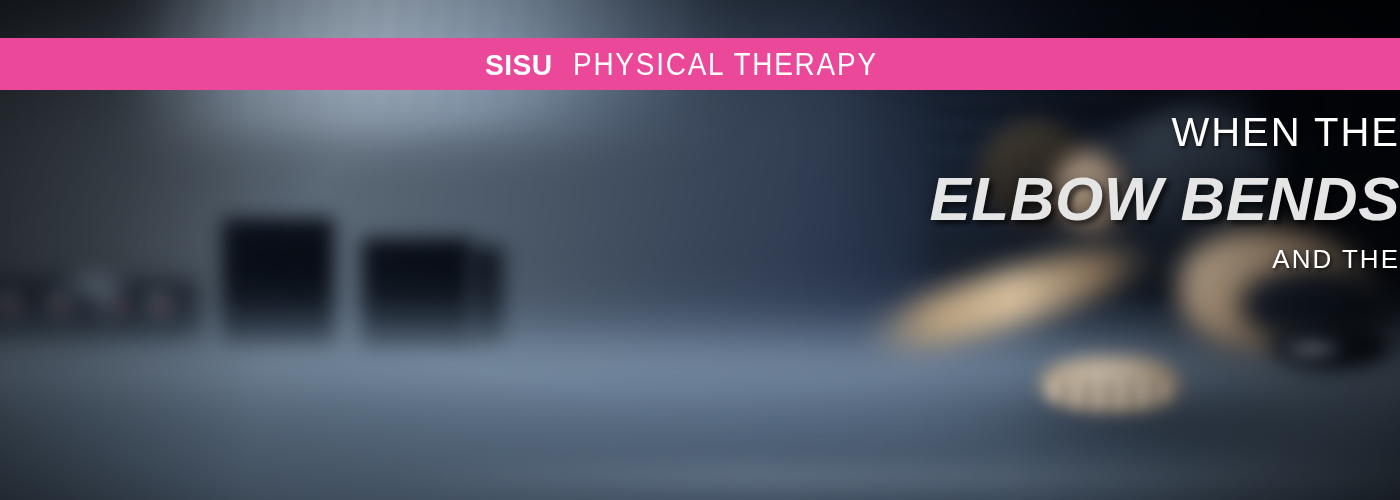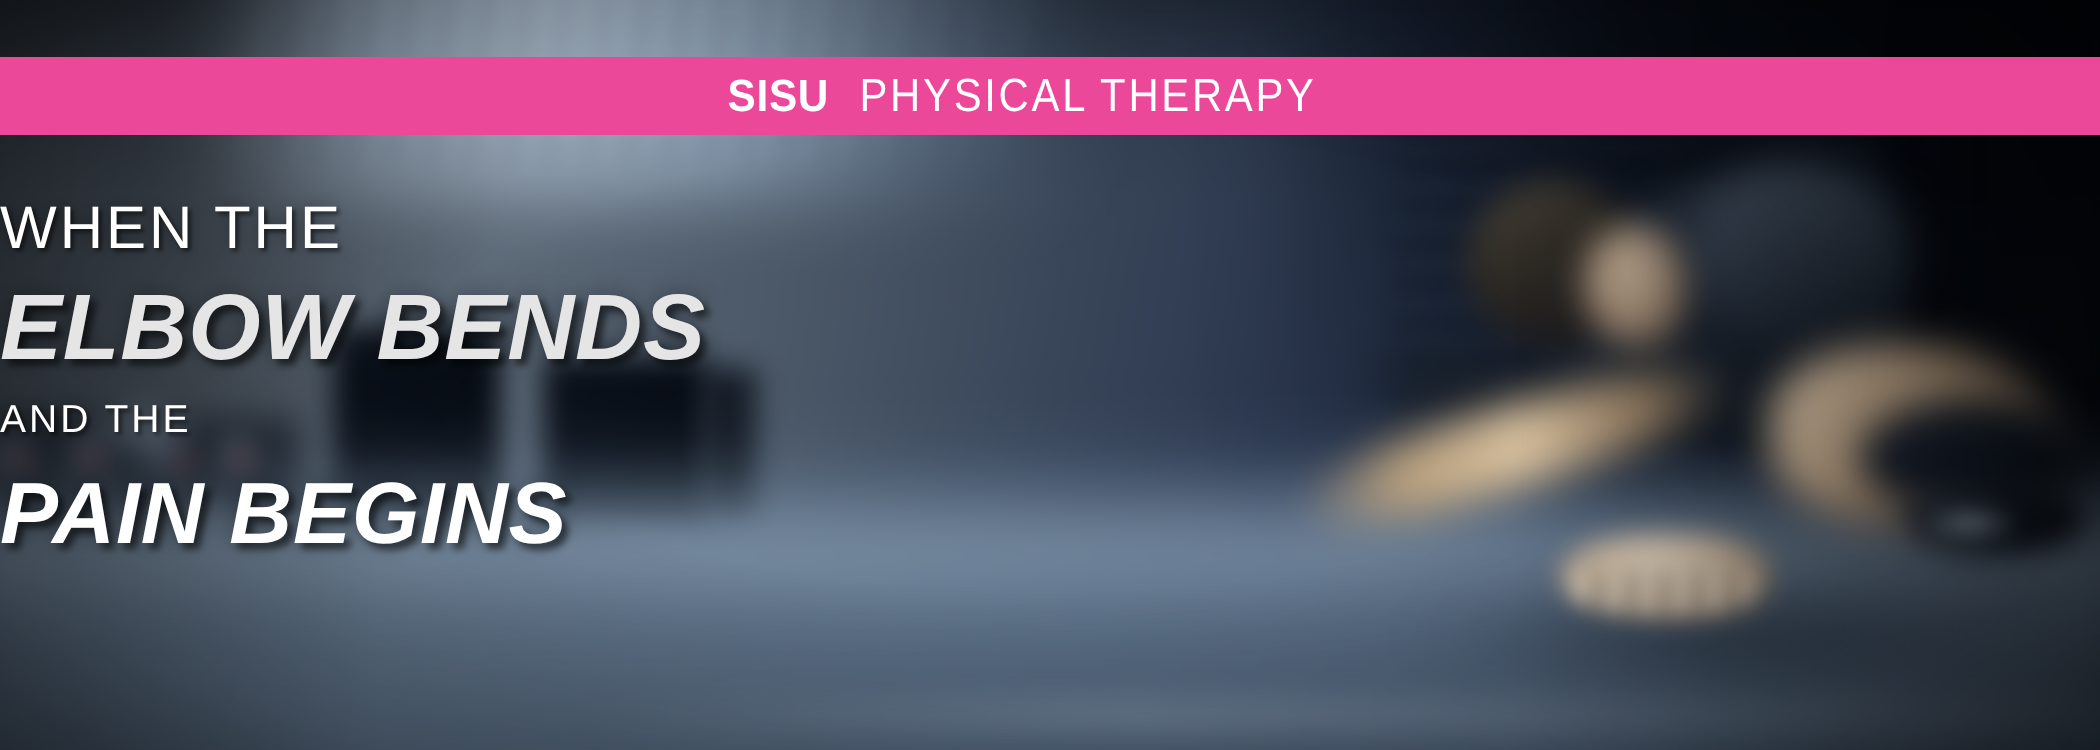--- a/index.html
+++ b/index.html
@@ -339,23 +339,23 @@
     letter-spacing: 2.0px;
     transform: scaleX(0.90);
     transform-origin: left center;
     line-height: 1;
   }
 
   
   .headline {
     position: absolute;
     left: 0; right: 0;
-    top: 132px;
+    top: 112px;
     z-index: 30;
-    text-align: left;
+    text-align: right;
     padding-left: 0px;
   }
   .hl-line {
     display: block;
     color: #ffffff;
     white-space: nowrap;
     line-height: 1;
   }
   
   .hl-thin {
@@ -460,19 +460,16 @@
 
     <div class="hl-line line-2" style="color: rgb(255, 255, 255);">
       <span class="hl-bold" style="color: #e5e5e5;">ELBOW BENDS</span>
     </div>
 
 
     <div class="hl-line line-4" style="color: rgb(255, 255, 255);">
       <span class="hl-thin" style="color: rgb(255, 255, 255);">AND THE</span>
     </div>
 
-    <div class="hl-line line-5" style="color: rgb(255, 255, 255);">
-      <span class="hl-bold" style="color: rgb(255, 255, 255);">PAIN BEGINS</span>
-    </div>
 
   </div>
 
 </div>
 
 </body></html>

